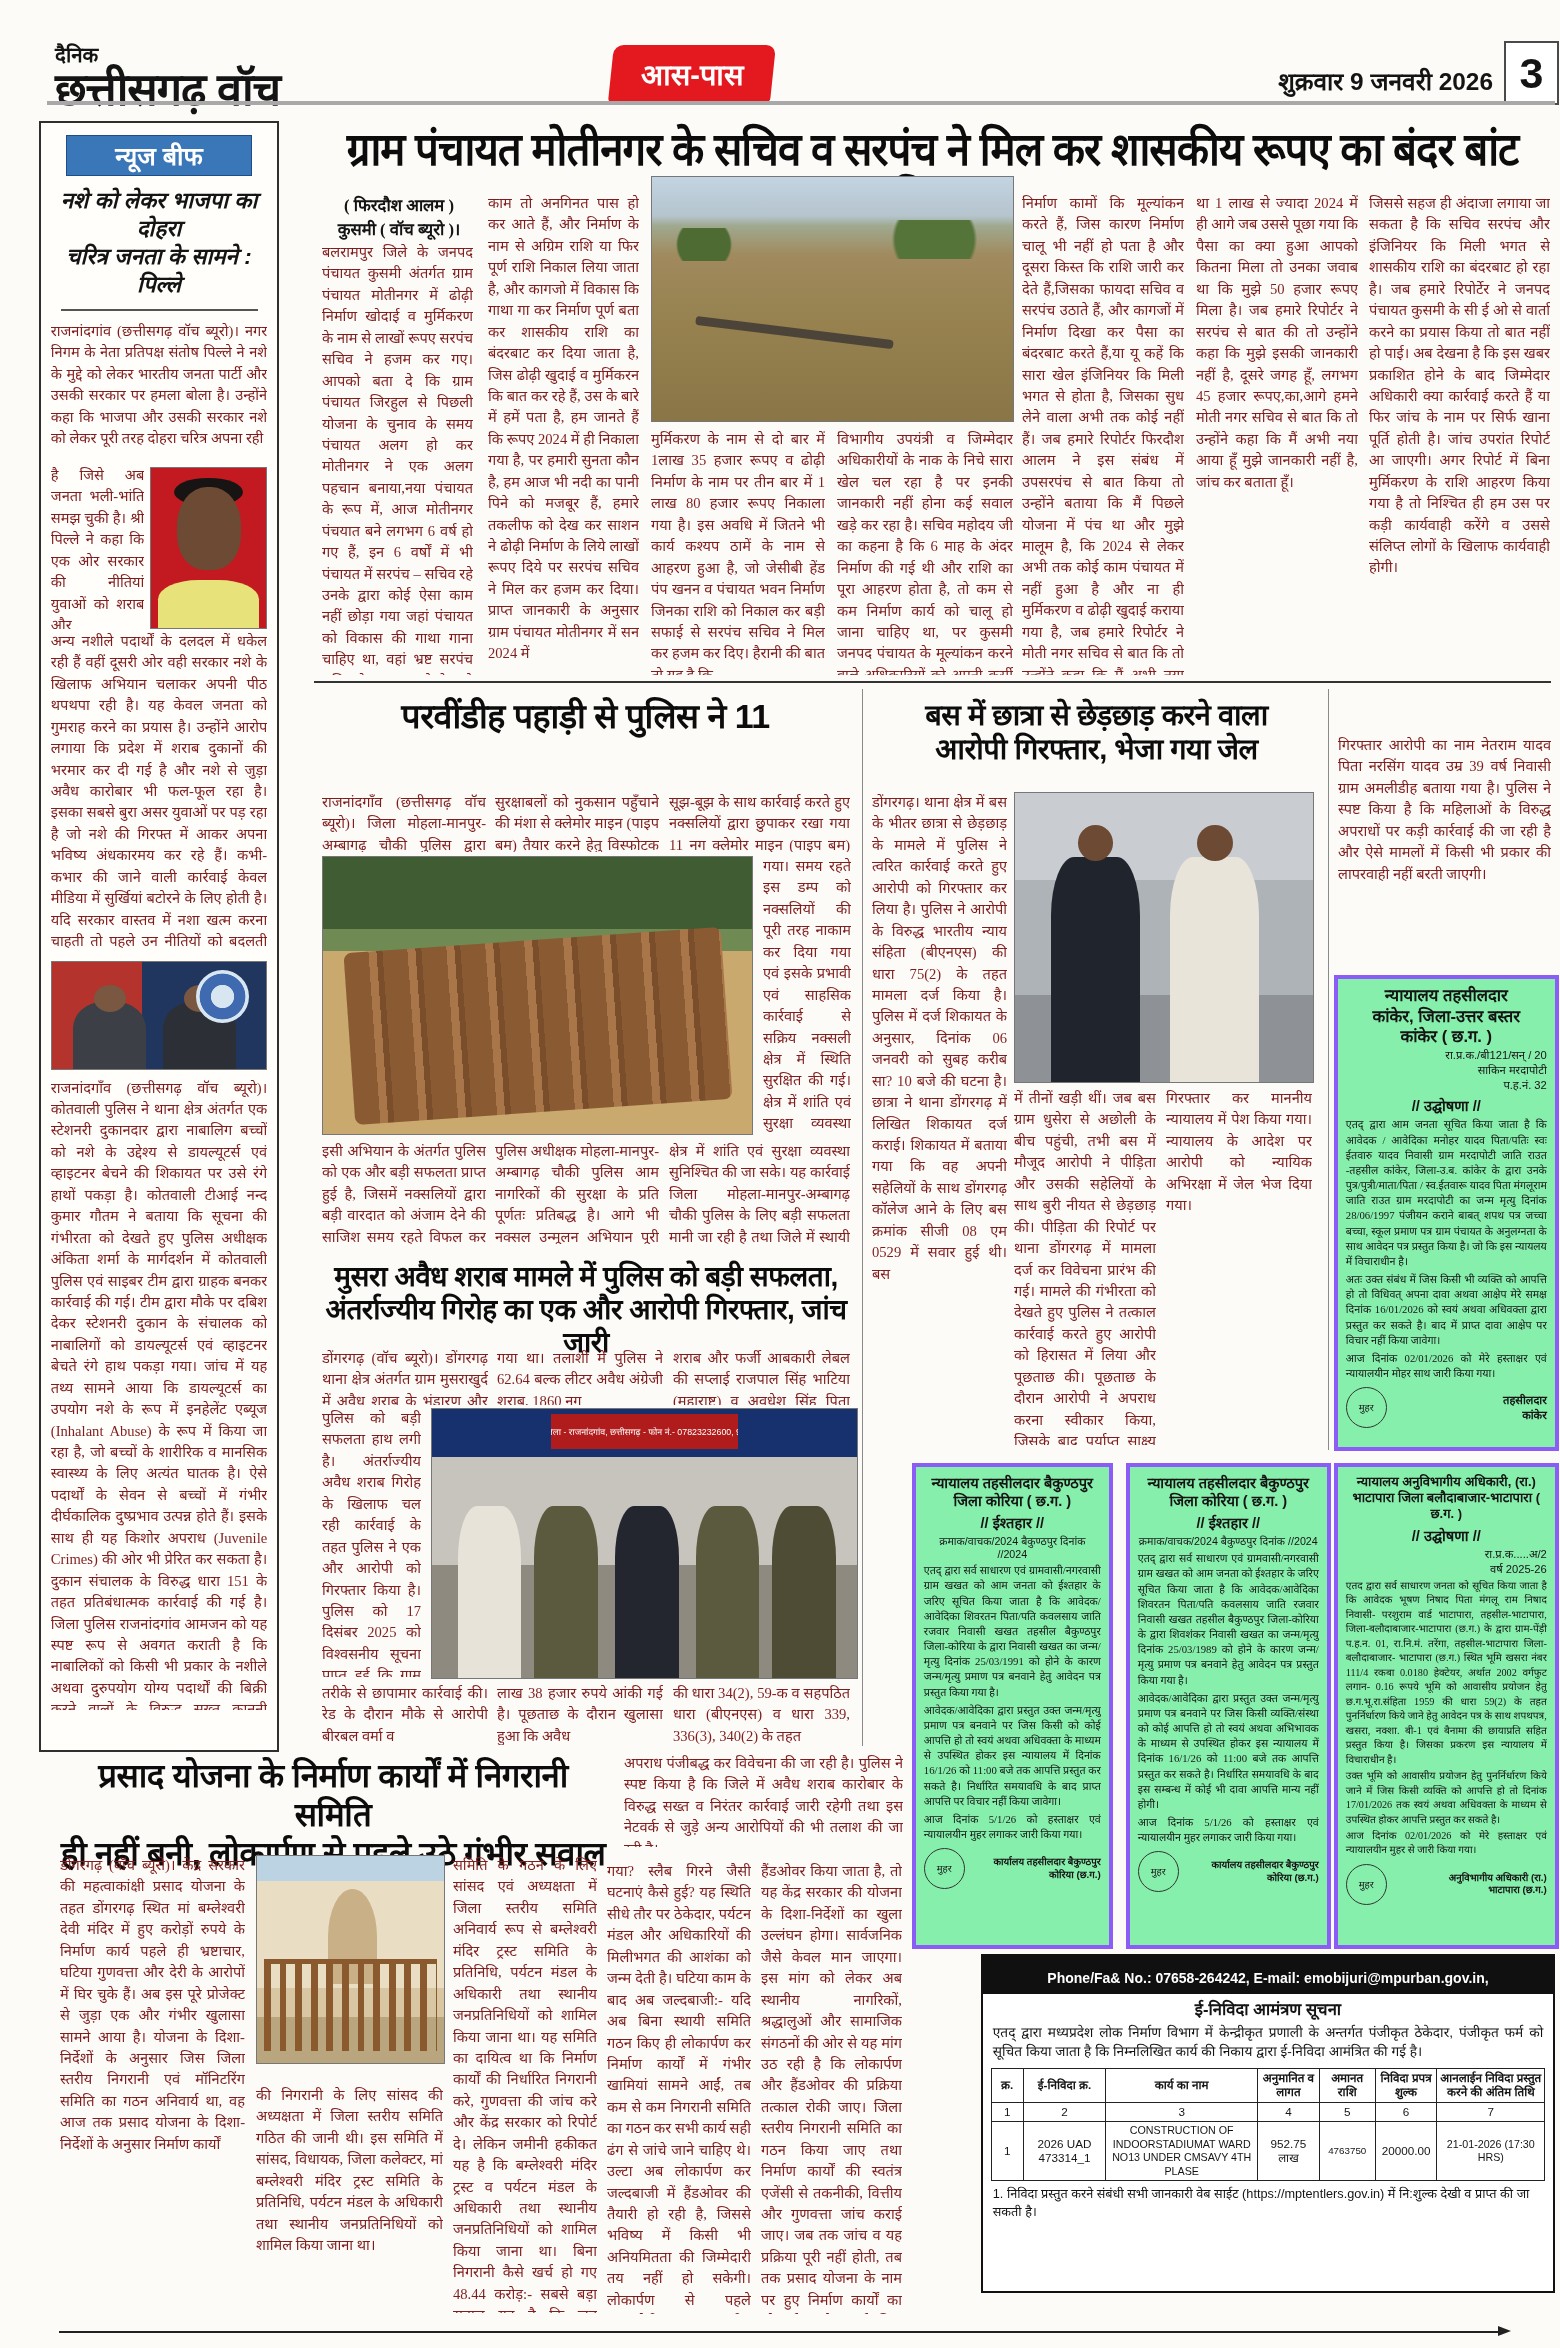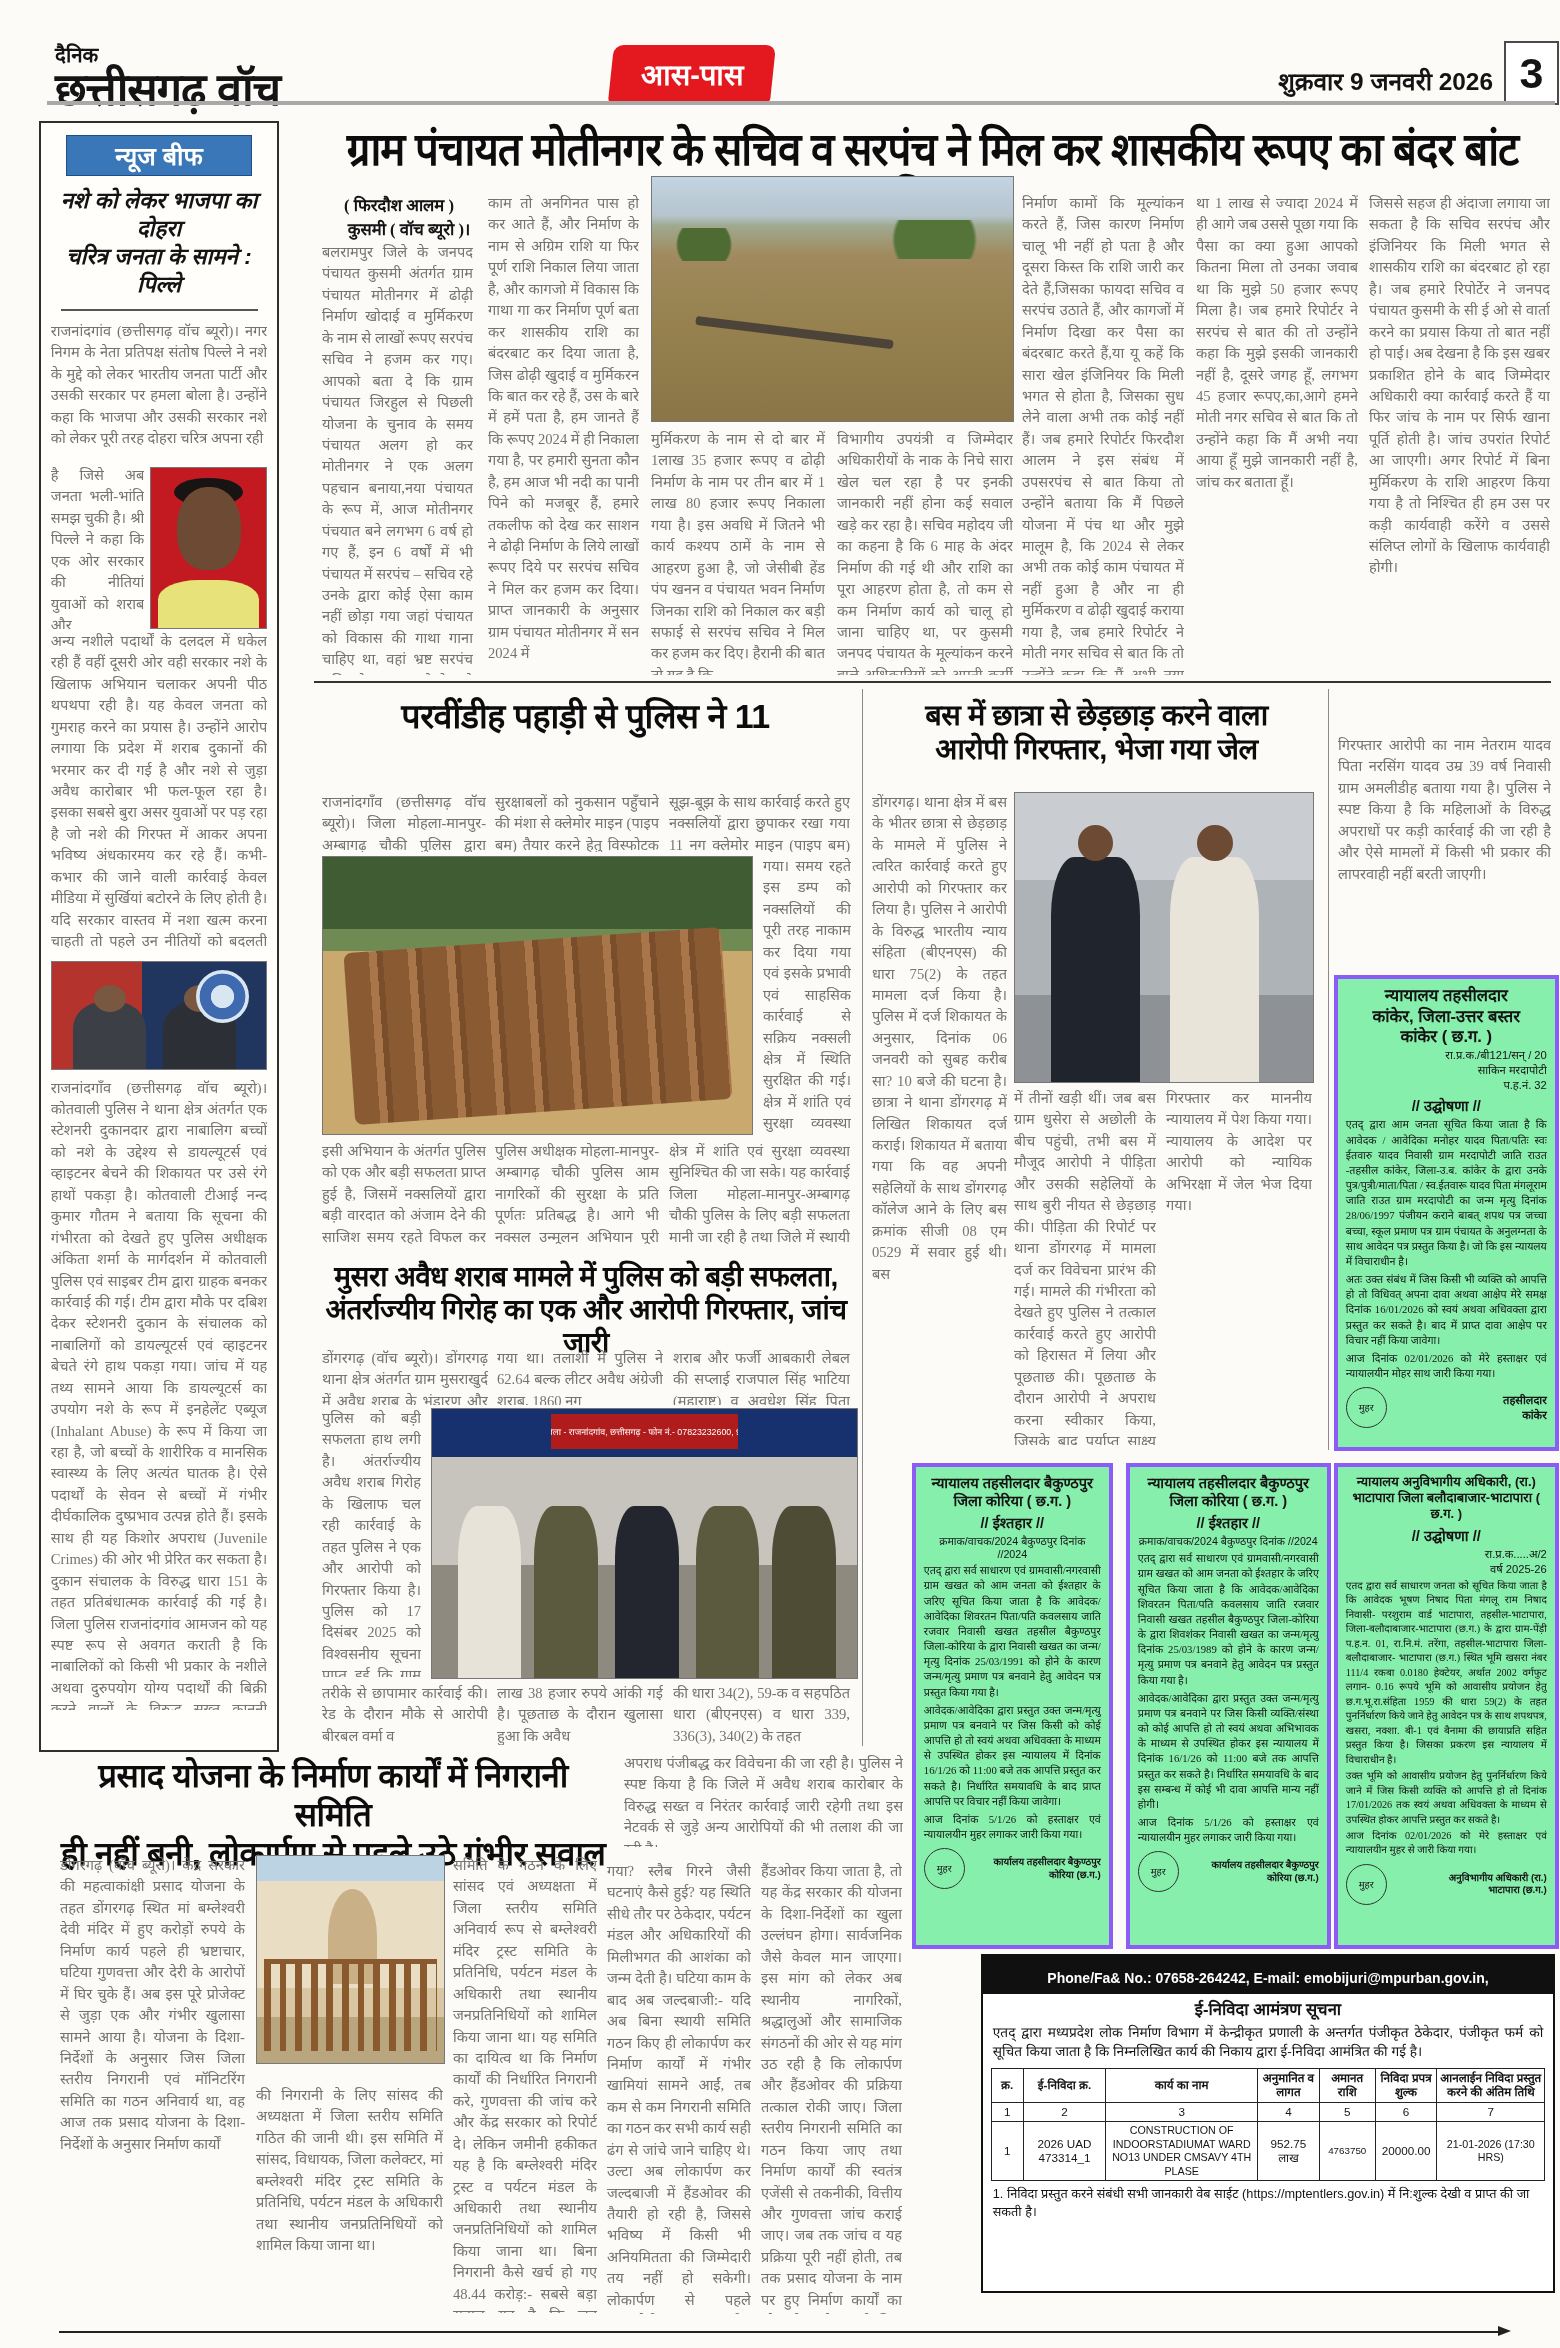--- a/index.html
+++ b/index.html
@@ -1,20 +1,20 @@
 <!DOCTYPE html>
 <html lang="hi"><head>
 <meta charset="utf-8">
 <style>
   html,body{margin:0;padding:0;background:#e9e7e2;}
   .page{position:relative;width:1560px;height:2348px;background:#fcfbf8;margin:0 auto;overflow:hidden;
         font-family:"Liberation Sans",sans-serif;color:#141414;}
   .abs{position:absolute;}
   .col{font-family:"Liberation Serif",serif;font-size:14.6px;line-height:1.47;text-align:justify;
-       color:#737373;overflow:hidden;word-break:break-word;}
+       color:#7f1d1d;overflow:hidden;word-break:break-word;}
   
   .logo-small{font-size:20.5px;font-weight:bold;line-height:1;}
   .logo-main{font-size:45px;font-weight:bold;line-height:1.05;letter-spacing:-1px;}
   .banner{background:#e4191f;color:#fff;font-weight:bold;font-size:29px;display:flex;
           align-items:center;justify-content:center;border-radius:9.8px 9.8px 3.9px 3.9px;
           transform:skewX(-6deg);}
   .banner span{transform:skewX(6deg);}
   .dateline-top{font-size:24.4px;font-weight:bold;text-align:right;}
   .pagebox{border:2.9px solid #4a4a4a;display:flex;align-items:center;justify-content:center;
            font-size:43px;font-weight:bold;background:#fff;}
@@ -136,21 +136,21 @@
       <div class="man m2">
           <div class="head"></div>
         </div>
       <div class="logo"></div>
     </div>
     <div class="col" style="margin:7.8px 9.8px 0;height:632px;">राजनांदगाँव (छत्तीसगढ़ वॉच ब्यूरो)। कोतवाली पुलिस ने थाना क्षेत्र अंतर्गत एक स्टेशनरी दुकानदार द्वारा नाबालिग बच्चों को नशे के उद्देश्य से डायल्यूटर्स एवं व्हाइटनर बेचने की शिकायत पर उसे रंगे हाथों पकड़ा है। कोतवाली टीआई नन्द कुमार गौतम ने बताया कि सूचना की गंभीरता को देखते हुए पुलिस अधीक्षक अंकिता शर्मा के मार्गदर्शन में कोतवाली पुलिस एवं साइबर टीम द्वारा ग्राहक बनकर कार्रवाई की गई। टीम द्वारा मौके पर दबिश देकर स्टेशनरी दुकान के संचालक को नाबालिगों को डायल्यूटर्स एवं व्हाइटनर बेचते रंगे हाथ पकड़ा गया। जांच में यह तथ्य सामने आया कि डायल्यूटर्स का उपयोग नशे के रूप में इनहेलेंट एब्यूज (Inhalant Abuse) के रूप में किया जा रहा है, जो बच्चों के शारीरिक व मानसिक स्वास्थ्य के लिए अत्यंत घातक है। ऐसे पदार्थों के सेवन से बच्चों में गंभीर दीर्घकालिक दुष्प्रभाव उत्पन्न होते हैं। इसके साथ ही यह किशोर अपराध (Juvenile Crimes) की ओर भी प्रेरित कर सकता है। दुकान संचालक के विरुद्ध धारा 151 के तहत प्रतिबंधात्मक कार्रवाई की गई है। जिला पुलिस राजनांदगांव आमजन को यह स्पष्ट रूप से अवगत कराती है कि नाबालिकों को किसी भी प्रकार के नशीले अथवा दुरुपयोग योग्य पदार्थों की बिक्री करने वालों के विरुद्ध सख्त कानूनी कार्रवाई की जाएगी।</div>
   </div>
 
   <div class="abs h-main" style="left:314px;top:129px;width:1237px;">ग्राम पंचायत मोतीनगर के सचिव व सरपंच ने मिल कर शासकीय रूपए का बंदर बांट किया</div>
   <div class="abs byline" style="left:322px;top:193px;width:154px;">( फिरदौश आलम )</div>
-  <div class="abs byline" style="left:332px;top:217px;width:154px;">कुसमी   ( वॉच   ब्यूरो )।</div>
+  <div class="abs byline" style="left:322px;top:217px;width:154px;">कुसमी   ( वॉच   ब्यूरो )।</div>
   <div class="abs col" style="left:322px;top:242px;width:151px;height:433px;">बलरामपुर जिले के जनपद पंचायत कुसमी अंतर्गत ग्राम पंचायत मोतीनगर में ढोढ़ी निर्माण खोदाई व मुर्मिकरण के नाम से लाखों रूपए सरपंच सचिव ने हजम कर गए। आपको बता दे कि ग्राम पंचायत जिरहुल से पिछली योजना के चुनाव के समय पंचायत अलग हो कर मोतीनगर ने एक अलग पहचान बनाया,नया पंचायत के रूप में, आज मोतीनगर पंचयात बने लगभग 6 वर्ष हो गए हैं, इन 6 वर्षों में भी पंचायत में सरपंच – सचिव रहे उनके द्वारा कोई ऐसा काम नहीं छोड़ा गया जहां पंचायत को विकास की गाथा गाना चाहिए था, वहां भ्रष्ट सरपंच सचिव के कदम रखने से सूखे फूल के झड़ने मोतीनगर पंचायत मुरझा गया, जब भी ग्राम पंचायत मोतीनगर के ग्रामीण विकास के शब्द से भी घबराते हैं, उनका कहना है,जब से पंचायत बने हैं तब से हर वर्ष काम के नाम पर सिर्फ ठगे गए हैं।</div>
   <div class="abs col" style="left:488px;top:193px;width:151px;height:482px;">काम तो अनगिनत पास हो कर आते हैं, और निर्माण के नाम से अग्रिम राशि या फिर पूर्ण राशि निकाल लिया जाता है, और कागजो में विकास कि गाथा गा कर निर्माण पूर्ण बता कर शासकीय राशि का बंदरबाट कर दिया जाता है, जिस ढोढ़ी खुदाई व मुर्मिकरन कि बात कर रहे हैं, उस के बारे में हमें पता है, हम जानते हैं कि रूपए 2024 में ही निकाला गया है, पर हमारी सुनता कौन है, हम आज भी नदी का पानी पिने को मजबूर हैं, हमारे तकलीफ को देख कर साशन ने ढोढ़ी निर्माण के लिये लाखों रूपए दिये पर सरपंच सचिव ने मिल कर हजम कर दिया। प्राप्त जानकारी के अनुसार ग्राम पंचायत मोतीनगर में सन 2024 में</div>
   <div class="abs photo ph-road" style="left:651px;top:176px;width:361px;height:244px;">
     <div class="shrub"></div>
       <div class="shrub2"></div>
       <div class="pipe"></div>
   </div>
   <div class="abs col" style="left:651px;top:429px;width:174px;height:246px;">मुर्मिकरण के नाम से दो बार में 1लाख 35 हजार रूपए व ढोढ़ी निर्माण के नाम पर तीन बार में 1 लाख 80 हजार रूपए निकाला गया है। इस अवधि में जितने भी कार्य कश्यप ठामें के नाम से आहरण हुआ है, जो जेसीबी हेंड पंप खनन व पंचायत भवन निर्माण जिनका राशि को निकाल कर बड़ी सफाई से सरपंच सचिव ने मिल कर हजम कर दिए। हैरानी की बात तो यह है कि</div>
   <div class="abs col" style="left:837px;top:429px;width:176px;height:246px;">विभागीय उपयंत्री व जिम्मेदार अधिकारीयों के नाक के निचे सारा खेल चल रहा है पर इनकी जानकारी नहीं होना कई सवाल खड़े कर रहा है। सचिव महोदय जी का कहना है कि 6 माह के अंदर निर्माण की गई थी और राशि का पूरा आहरण होता है, तो कम से कम निर्माण कार्य को चालू हो जाना चाहिए था, पर कुसमी जनपद पंचायत के मूल्यांकन करने वाले अधिकारियों को अपनी कुर्सी से कुछ ज्यादा ही मोह माया वाला था, उन्होंने कहा रूपए निकाला</div>
   <div class="abs col" style="left:1022px;top:193px;width:162px;height:482px;">निर्माण कामों कि मूल्यांकन करते हैं, जिस कारण निर्माण चालू भी नहीं हो पता है और दूसरा किस्त कि राशि जारी कर देते हैं,जिसका फायदा सचिव व सरपंच उठाते हैं, और कागजों में निर्माण दिखा कर पैसा का बंदरबाट करते हैं,या यू कहें कि सारा खेल इंजिनियर कि मिली भगत से होता है, जिसका सुध लेने वाला अभी तक कोई नहीं हैं। जब हमारे रिपोर्टर फिरदौश आलम ने इस संबंध में उपसरपंच से बात किया तो उन्होंने बताया कि मैं पिछले योजना में पंच था और मुझे मालूम है, कि 2024 से लेकर अभी तक कोई काम पंचायत में नहीं हुआ है और ना ही मुर्मिकरण व ढोढ़ी खुदाई कराया गया है, जब हमारे रिपोर्टर ने मोती नगर सचिव से बात कि तो उन्होंने कहा कि मैं अभी नया आया हूँ</div>

